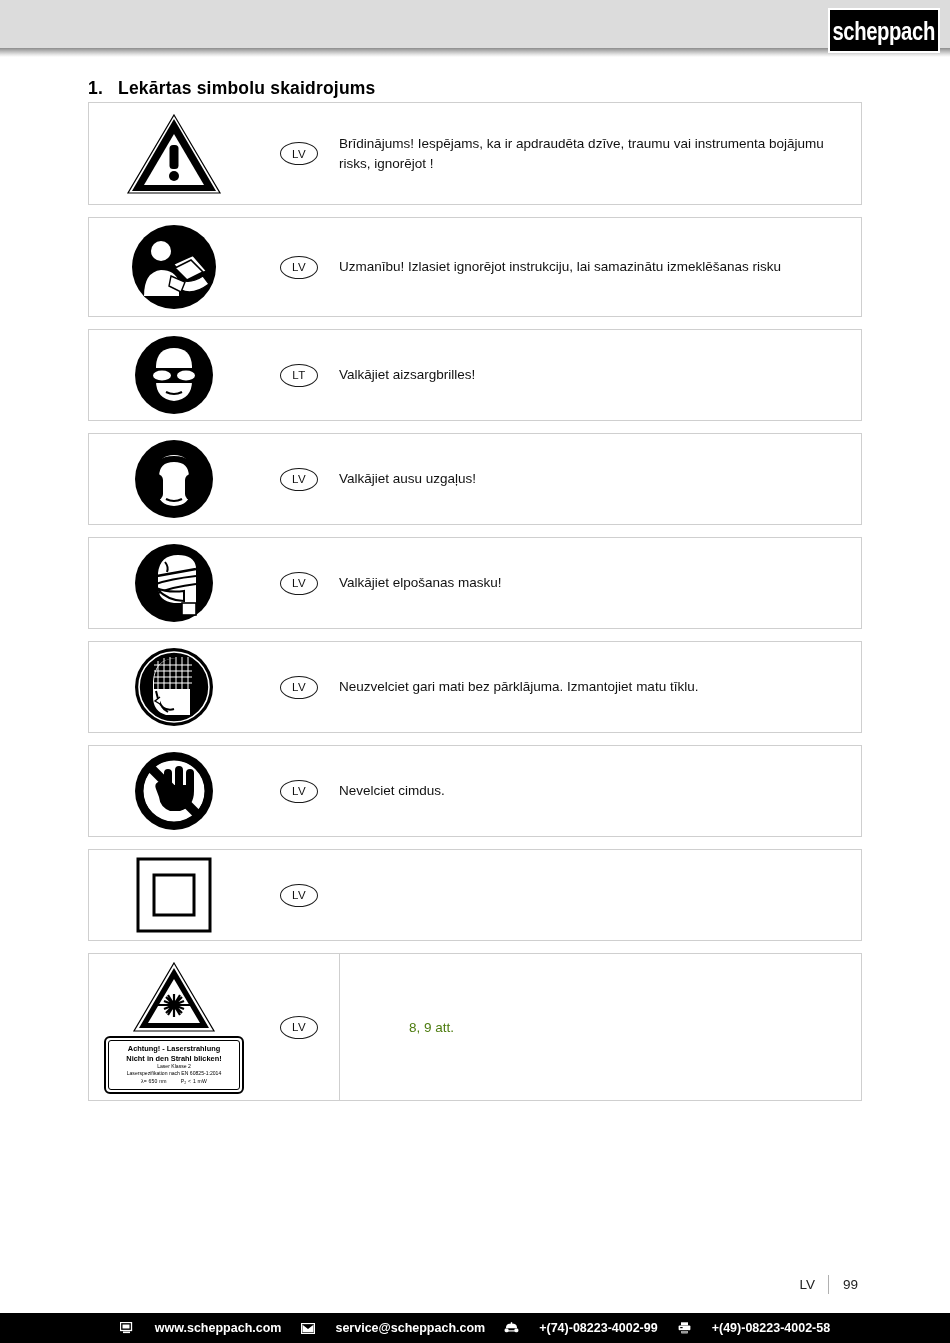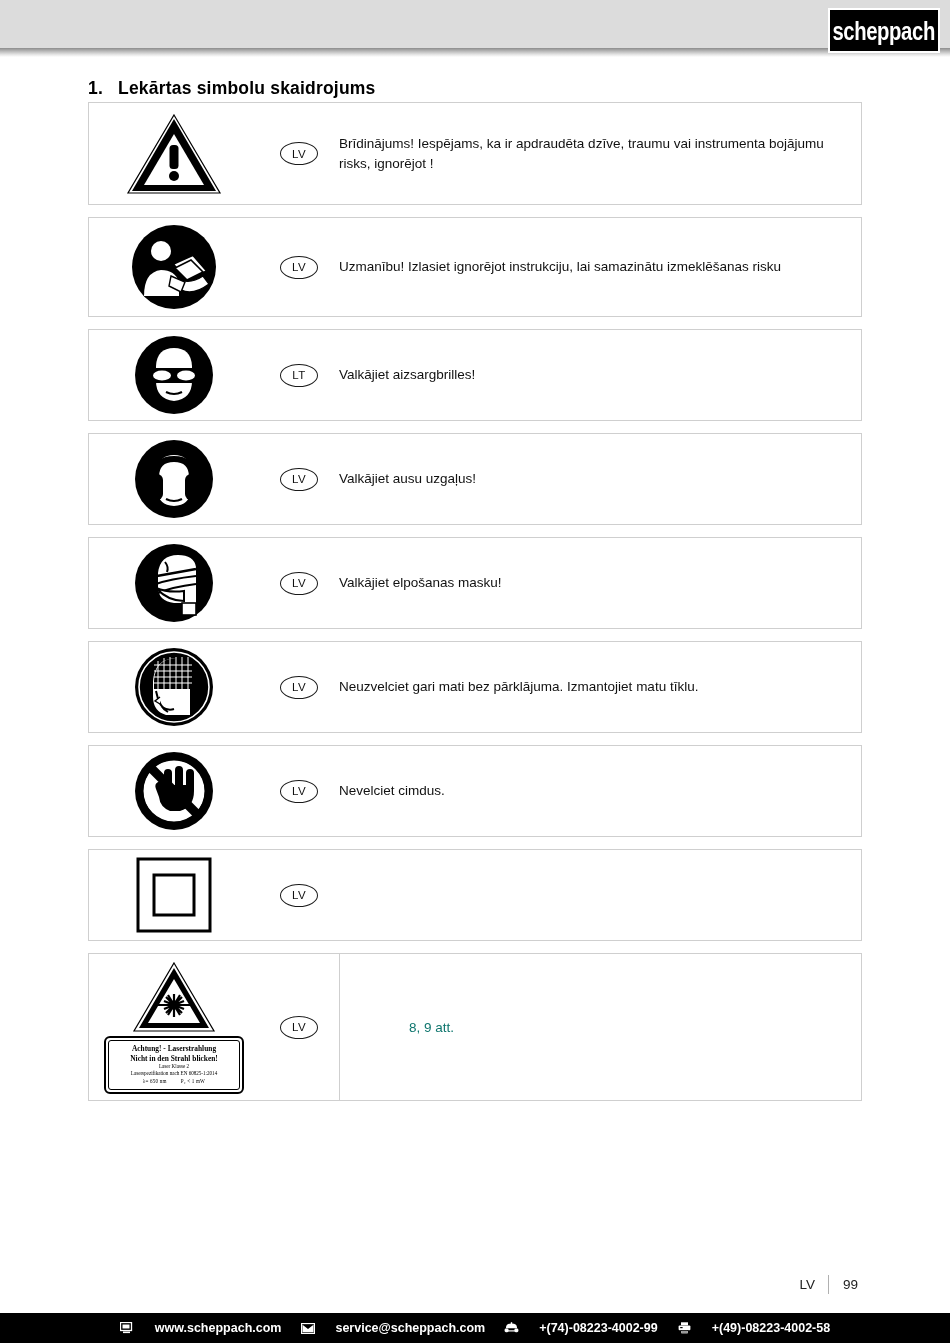--- a/index.html
+++ b/index.html
@@ -110,21 +110,21 @@
     color: #111111;
   }
   .cell-ref {
     flex: 0 0 136px;
     border-left: 1px solid #cfcfcf;
     align-self: stretch;
     display: flex;
     align-items: center;
     justify-content: center;
     font-size: 13.5px;
-    color: #0f766e;
+    color: #4d7c0f;
     padding-left: 48px;
   }
 
   .badge {
     width: 38px;
     height: 23px;
     border: 1.3px solid #1a1a1a;
     border-radius: 50%;
     display: flex;
     align-items: center;
@@ -140,21 +140,20 @@
   .h-std    { height: 92px;  }
   .h-laser  { height: 148px; }
 
   
   .laser-stack {
     display: flex;
     flex-direction: column;
     align-items: center;
     justify-content: center;
     gap: 2px;
-    font-family: Liberation Serif, serif;
   }
   .laser-label {
     width: 140px;
     border: 2.5px solid #000000;
     border-radius: 6px;
     background: #ffffff;
     padding: 2px;
   }
   .laser-label-inner {
     border: 1px solid #000000;

